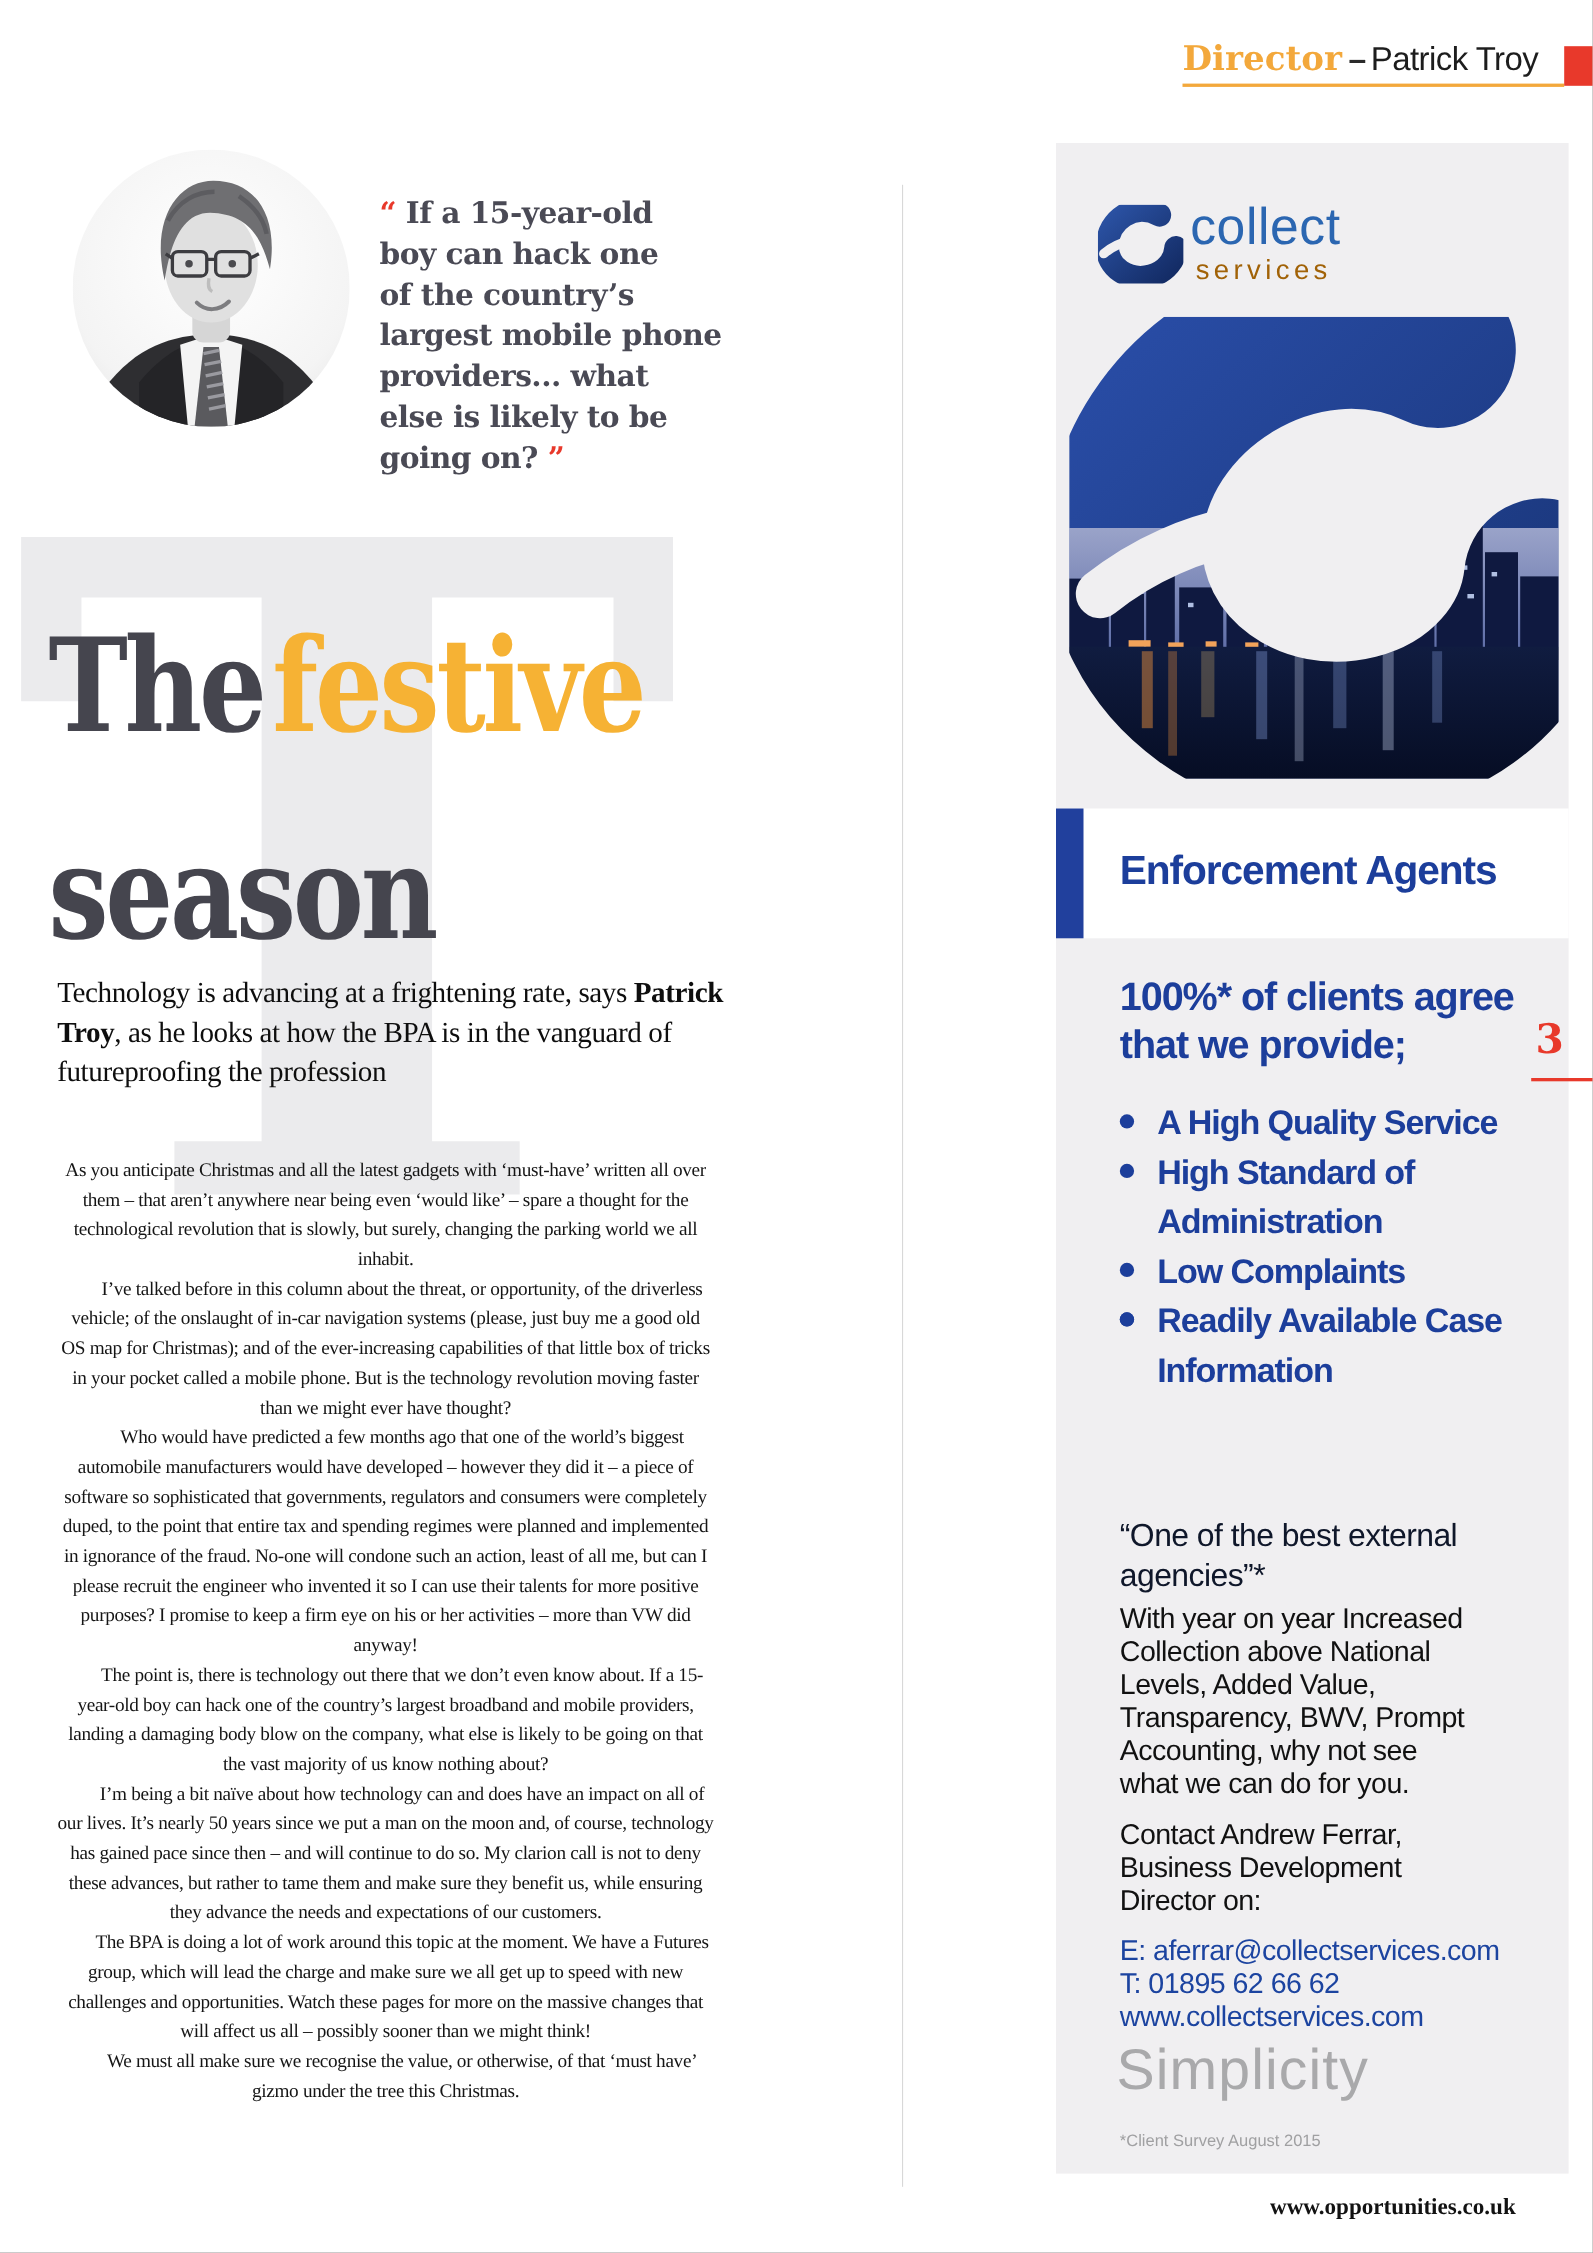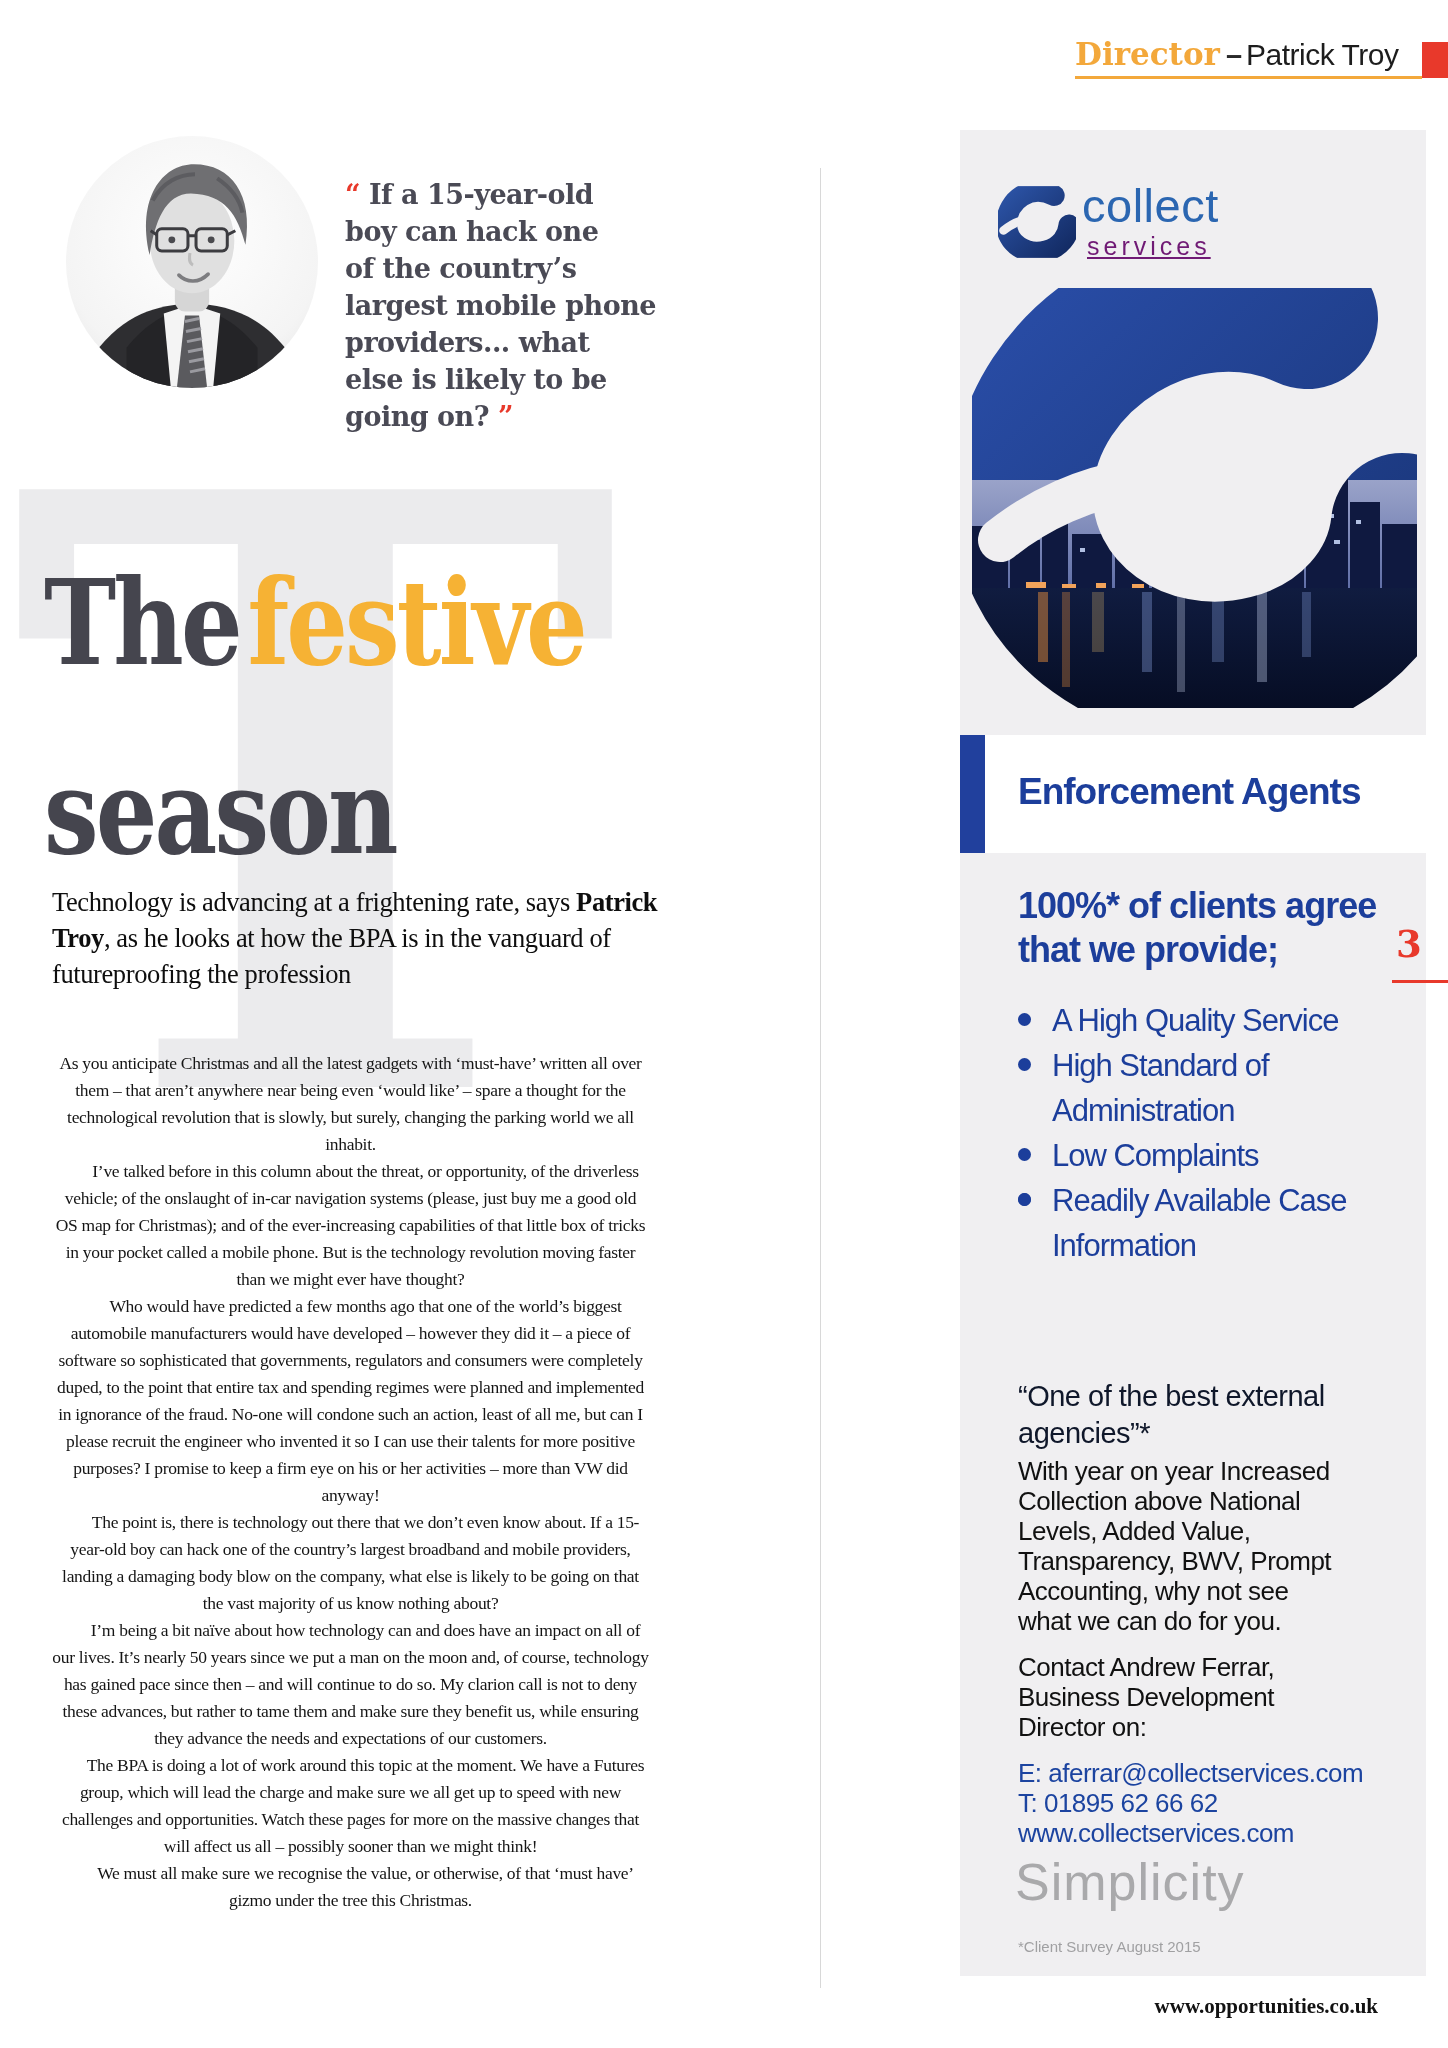--- a/index.html
+++ b/index.html
@@ -51,29 +51,29 @@
   .body-copy p{margin:0;text-align:center;}
   .body-copy p + p{text-indent:30px;}
 
   
   .divider{position:absolute;left:820px;top:168px;width:1px;height:1820px;background:#d8d8d8;}
 
   
   .ad{position:absolute;left:960px;top:130px;width:466px;height:1846px;background:#f0eff1;}
   .ad-logo-swirl{position:absolute;left:38px;top:56px;width:78px;height:72px;}
   .ad-logo-brand{position:absolute;left:122px;top:48px;font-size:47px;color:var(--logo-blue);letter-spacing:0.5px;}
-  .ad-logo-sub{position:absolute;left:127px;top:102px;font-size:25px;color:#701a75;letter-spacing:4px;text-decoration:underline;}
+  .ad-logo-sub{position:absolute;left:127px;top:102px;font-size:25px;color:#a16207;letter-spacing:4px;}
   .ad-graphic{position:absolute;left:12px;top:158px;width:445px;height:420px;}
   .ad-banner{position:absolute;left:0;top:605px;width:466px;height:118px;background:#ffffff;}
   .ad-banner-bar{position:absolute;left:0;top:0;width:25px;height:118px;background:#21409d;}
   .ad-banner-text{position:absolute;left:58px;top:36px;font-weight:bold;font-size:37px;letter-spacing:-1px;color:var(--brand-blue);}
   .ad-claim{position:absolute;left:58px;top:754px;font-weight:bold;font-size:36px;line-height:44px;
     letter-spacing:-1px;color:var(--brand-blue);white-space:pre-line;}
   .ad-bullets{position:absolute;left:92px;top:868px;margin:0;padding:0;list-style:none;
-    font-size:31px;line-height:45px;letter-spacing:-1px;color:var(--brand-blue);}
+    font-size:31px;line-height:45px;letter-spacing:-1px;color:var(--brand-blue);font-weight:bold;}
   .ad-bullets li{position:relative;white-space:pre-line;}
   .ad-bullets .dot{position:absolute;left:-34px;top:15px;width:13px;height:13px;border-radius:50%;background:var(--brand-blue);}
   .ad-testimonial{position:absolute;left:58px;top:1248px;font-weight:normal;font-size:29px;line-height:37px;
     color:#0f172a;white-space:pre-line;letter-spacing:-0.5px;}
   .ad-body{position:absolute;left:58px;top:1326px;font-size:26px;line-height:30px;color:#111;white-space:pre-line;letter-spacing:-0.5px;}
   .ad-contact{position:absolute;left:58px;top:1522px;font-size:26px;line-height:30px;color:#111;white-space:pre-line;letter-spacing:-0.5px;}
   .ad-links{position:absolute;left:58px;top:1628px;font-size:26px;line-height:30px;color:#1c44a0;letter-spacing:-0.5px;}
   .ad-links div{cursor:pointer;}
   .ad-tagline{position:absolute;left:55px;top:1722px;font-size:52px;color:#a9a9ab;letter-spacing:1px;}
   .ad-footnote{position:absolute;left:58px;top:1808px;font-size:15px;color:#a0a0a2;}

